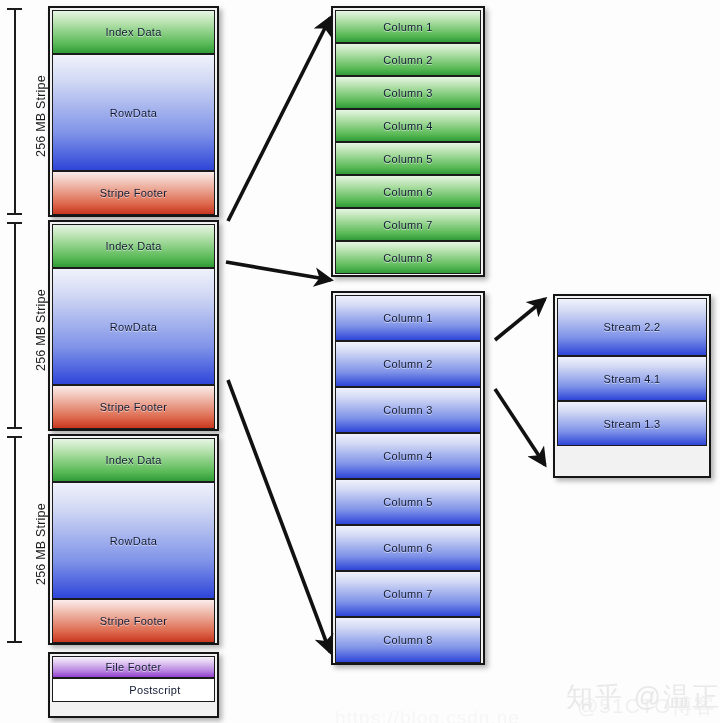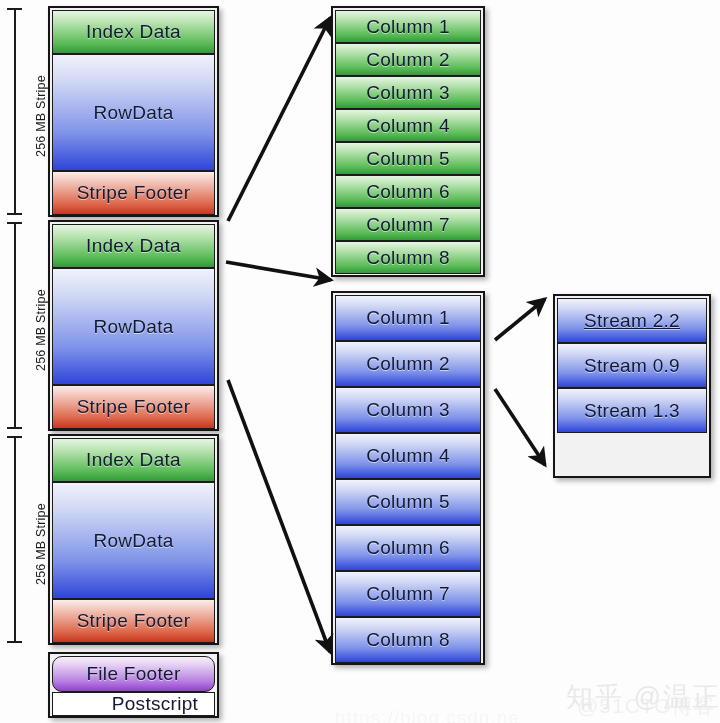--- a/index.html
+++ b/index.html
@@ -27,21 +27,21 @@
     box-shadow: 3px 3px 5px rgba(0,0,0,0.30);
     padding: 2px;
   }
 
   .cell {
     box-sizing: border-box;
     border: 1px solid #1b1b1b;
     display: flex;
     align-items: center;
     justify-content: center;
-    font-size: 19px;
+    font-size: 11px;
     color: #121a33;
     letter-spacing: 0.3px;
     text-shadow: 0 1px 0 rgba(255,255,255,0.55);
     white-space: nowrap;
     overflow: hidden;
   }
 
   
   .g-green  { background: linear-gradient(to bottom, #e6f5e4 0%, #b7e2ae 28%, #5aba57 78%, #2f9b37 100%); }
   .g-blue   { background: linear-gradient(to bottom, #f0f2fb 0%, #d2d9f4 22%, #7f93e8 68%, #2e45d8 100%); }
@@ -155,21 +155,21 @@
     <div class="cell g-red" style="height:44px;">Stripe Footer</div>
   </div>
 
   <div class="block stripe" style="left:48px; top:434px; width:171px; height:211px;">
     <div class="cell g-green" style="height:44px;">Index Data</div>
     <div class="cell g-blue" style="height:117px;">RowData</div>
     <div class="cell g-red" style="height:44px;">Stripe Footer</div>
   </div>
 
   <div class="block stripe" style="left:48px; top:652px; width:171px; height:66px;">
-    <div class="cell g-purple" style="height:36px;border-radius:10px;">File Footer</div>
+    <div class="cell g-purple" style="height:22px;">File Footer</div>
     <div class="cell g-white" style="height:24px;">Postscript</div>
   </div>
 
   <div class="block" style="left:331px; top:6px; width:154px; height:271px;">
     <div class="cell g-green" style="height:33px;">Column 1</div>
     <div class="cell g-green" style="height:33px;">Column 2</div>
     <div class="cell g-green" style="height:33px;">Column 3</div>
     <div class="cell g-green" style="height:33px;">Column 4</div>
     <div class="cell g-green" style="height:33px;">Column 5</div>
     <div class="cell g-green" style="height:33px;">Column 6</div>
@@ -182,22 +182,22 @@
     <div class="cell g-blue" style="height:46px;">Column 2</div>
     <div class="cell g-blue" style="height:46px;">Column 3</div>
     <div class="cell g-blue" style="height:46px;">Column 4</div>
     <div class="cell g-blue" style="height:46px;">Column 5</div>
     <div class="cell g-blue" style="height:46px;">Column 6</div>
     <div class="cell g-blue" style="height:46px;">Column 7</div>
     <div class="cell g-blue" style="height:46px;">Column 8</div>
   </div>
 
   <div class="block" style="left:553px; top:294px; width:158px; height:184px;">
-    <div class="cell g-blue" style="height:45px;text-decoration:underline;">Stream 2.2</div>
-    <div class="cell g-blue" style="height:45px;">Stream 0.9</div>
+    <div class="cell g-blue" style="height:58px;">Stream 2.2</div>
+    <div class="cell g-blue" style="height:45px;">Stream 4.1</div>
     <div class="cell g-blue" style="height:45px;">Stream 1.3</div>
   </div>
 
   <svg id="arrows" viewBox="0 0 720 723">
     <defs>
       <marker id="ah" viewBox="0 0 10 10" refX="8.5" refY="5" markerWidth="5.5" markerHeight="5.5" orient="auto-start-reverse">
         <path d="M 0 0 L 10 5 L 0 10 L 2.6 5 z" fill="#111111"></path>
       </marker>
     </defs>
 

